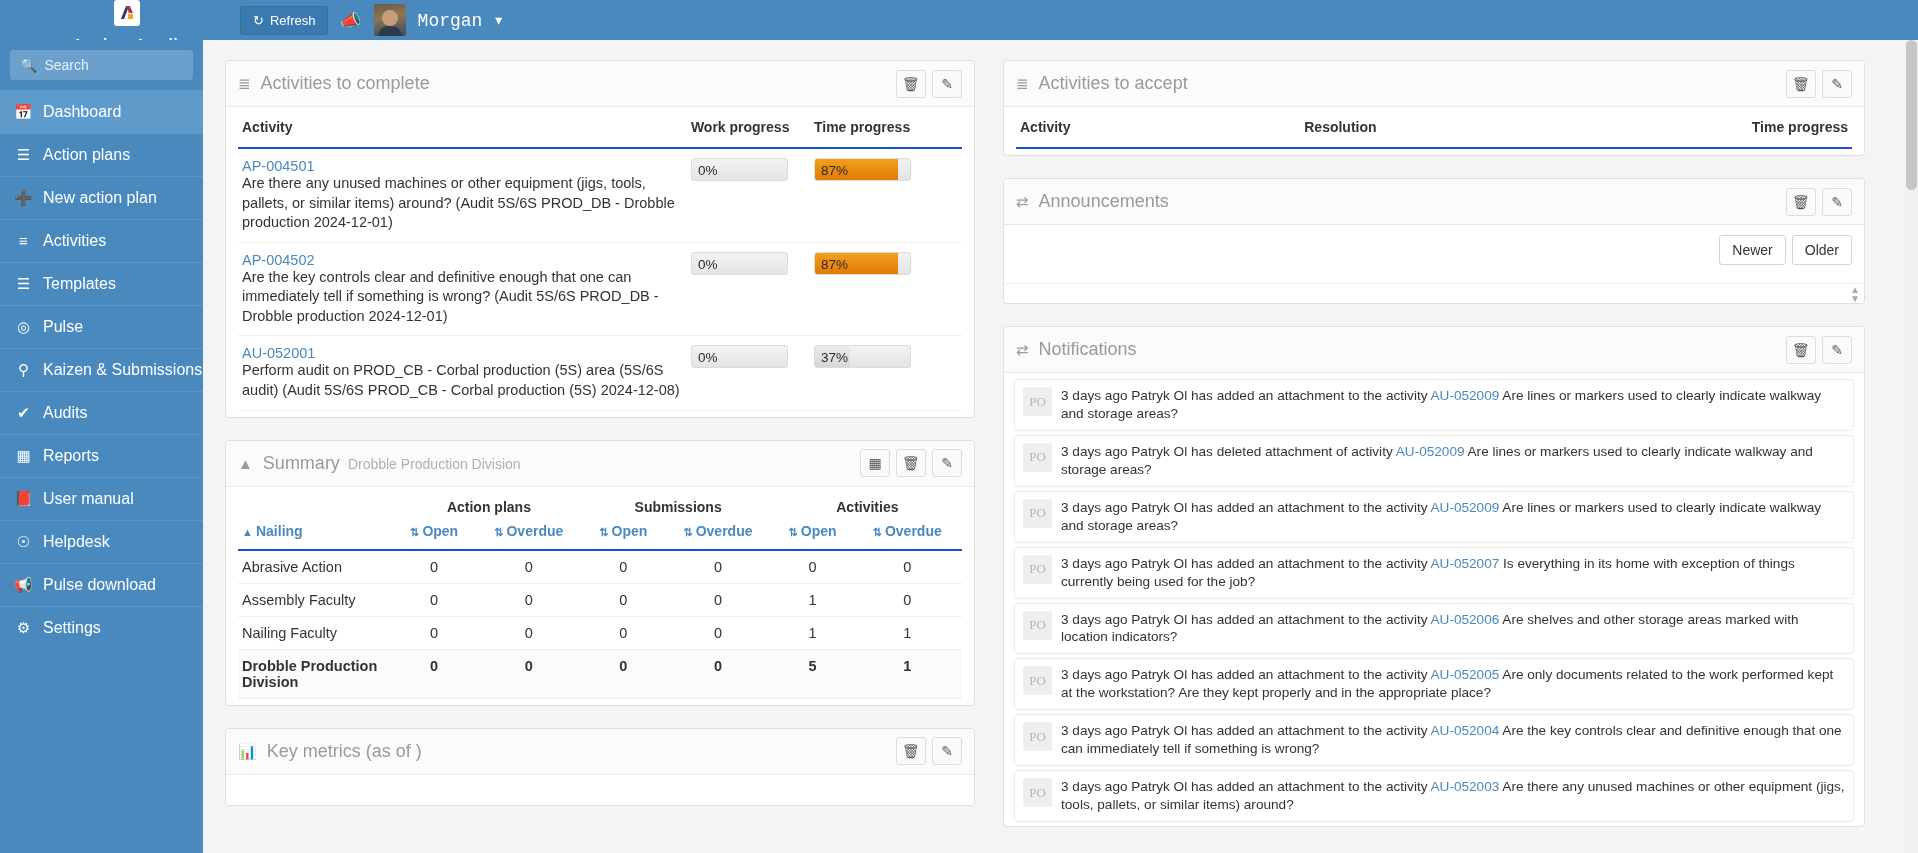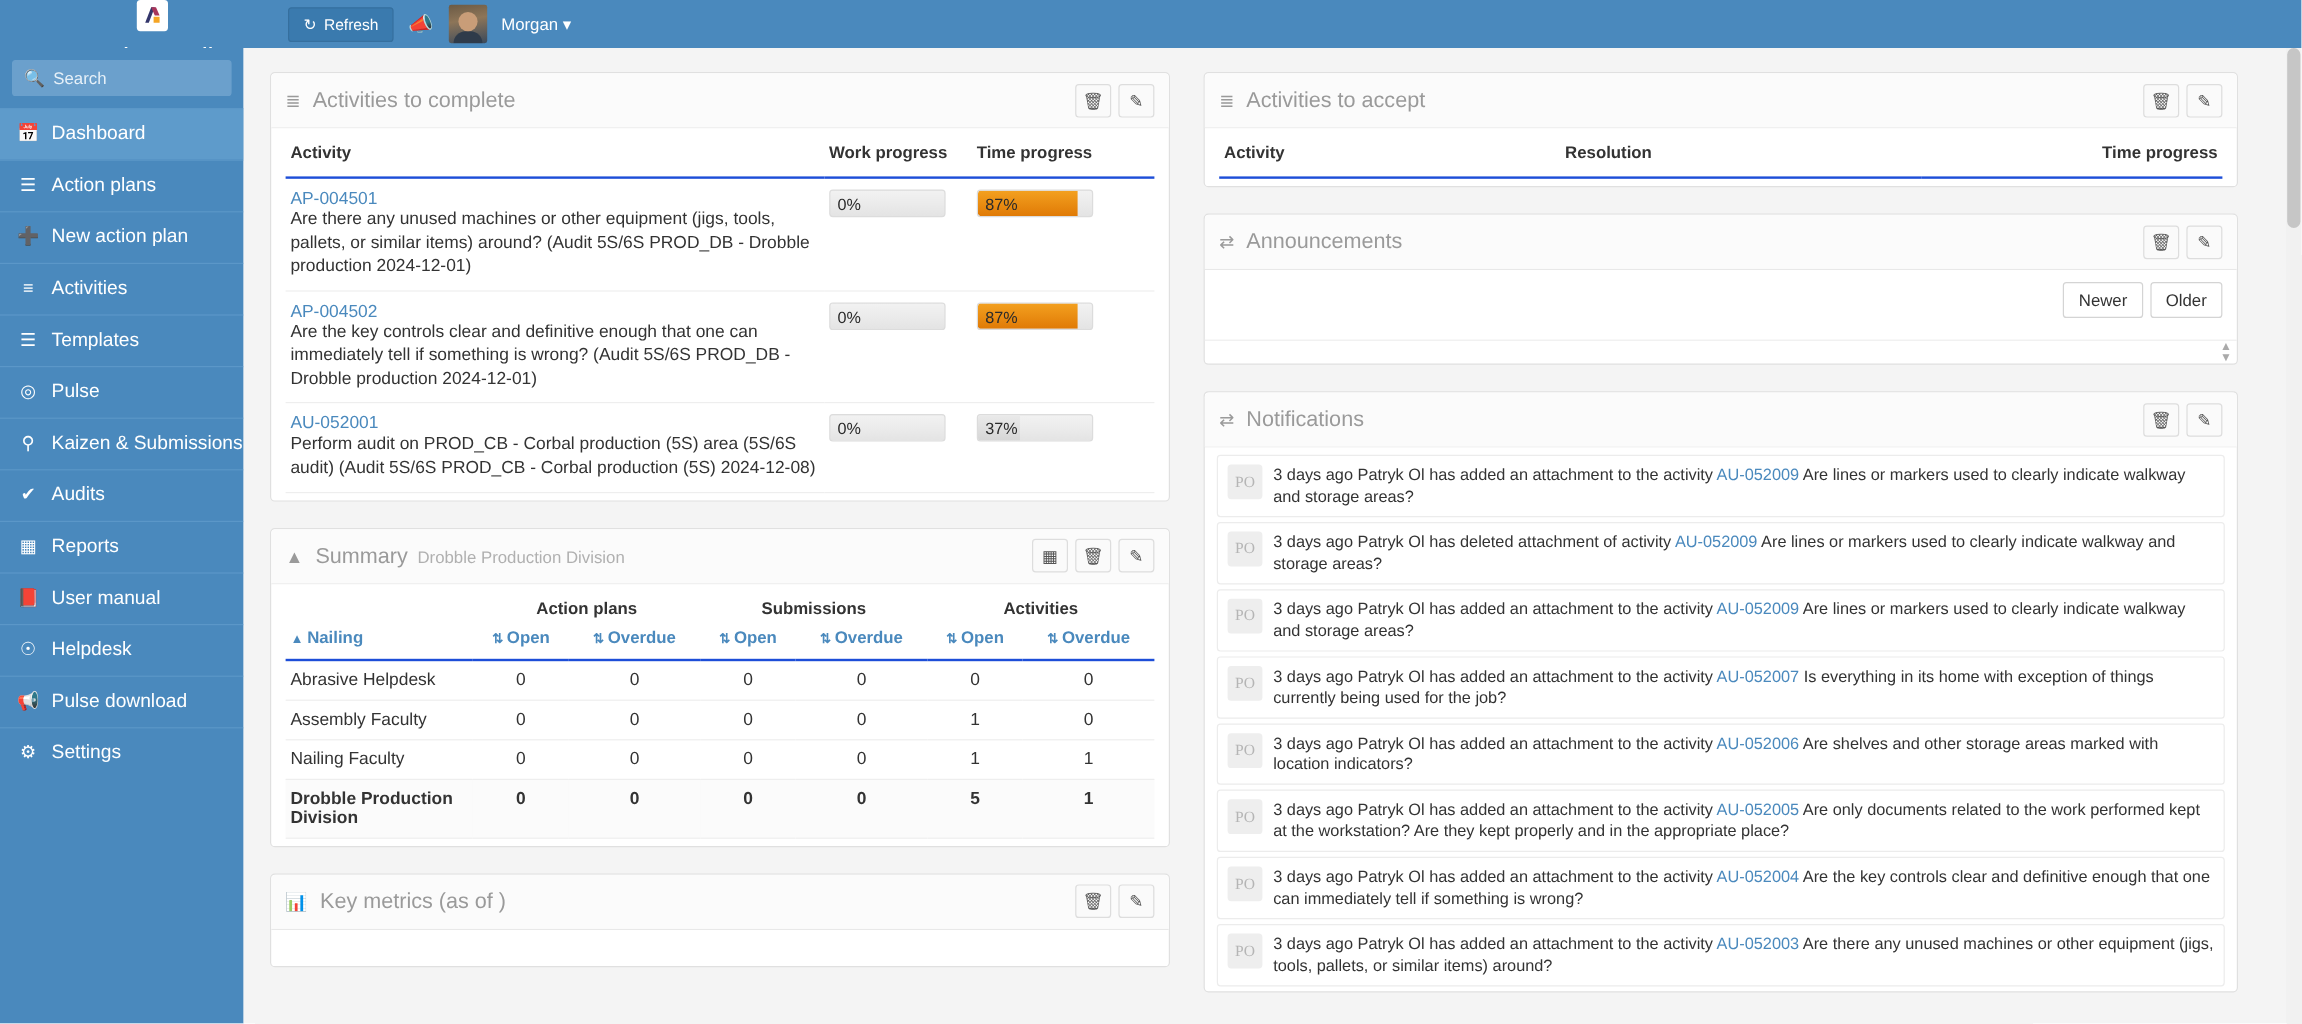--- a/index.html
+++ b/index.html
@@ -45,21 +45,21 @@
     position: relative; flex: 0 0 32px;
   }
   .avatar::after {
     content: ""; position: absolute; left: 8px; top: 6px; width: 16px; height: 16px;
     border-radius: 50%; background: #c99d78;
   }
   .avatar::before {
     content: ""; position: absolute; left: 4px; bottom: 0; width: 24px; height: 10px;
     border-radius: 10px 10px 0 0; background: #2f3b4a;
   }
-  .user-name { color: #fff; font-size: 14px; cursor: pointer; }
+  .user-name { color: #fff; font-size: 18px; cursor: pointer; font-family: Liberation Mono, monospace; }
 
   
   .sidebar {
     position: absolute; top: 40px; left: 0; width: 203px; height: 813px;
     background: #4a89bd;
   }
   .search-wrap { padding: 10px; }
   .search-box {
     width: 100%; height: 30px; background: #6ba0cc; border: 1px solid #6ba0cc;
     border-radius: 3px; display: flex; align-items: center; gap: 7px;
@@ -350,21 +350,21 @@
                 <th class="sub num"><span class="caret">⇅ </span><span>Open</span></th>
                 <th class="sub num"><span class="caret">⇅ </span><span>Overdue</span></th>
                 <th class="sub num"><span class="caret">⇅ </span><span>Open</span></th>
                 <th class="sub num"><span class="caret">⇅ </span><span>Overdue</span></th>
                 <th class="sub num"><span class="caret">⇅ </span><span>Open</span></th>
                 <th class="sub num"><span class="caret">⇅ </span><span>Overdue</span></th>
               </tr>
           </thead>
           <tbody id="sum-body">
               <tr class="">
-                <td style="max-width: 110px;">Abrasive Helpdesk</td>
+                <td style="max-width: 110px;">Abrasive Action</td>
                 <td class="num">0</td>
                 <td class="num">0</td>
                 <td class="num">0</td>
                 <td class="num">0</td>
                 <td class="num">0</td>
                 <td class="num">0</td>
               </tr>
               <tr class="">
                 <td style="max-width: 110px;">Assembly Faculty</td>
                 <td class="num">0</td>

